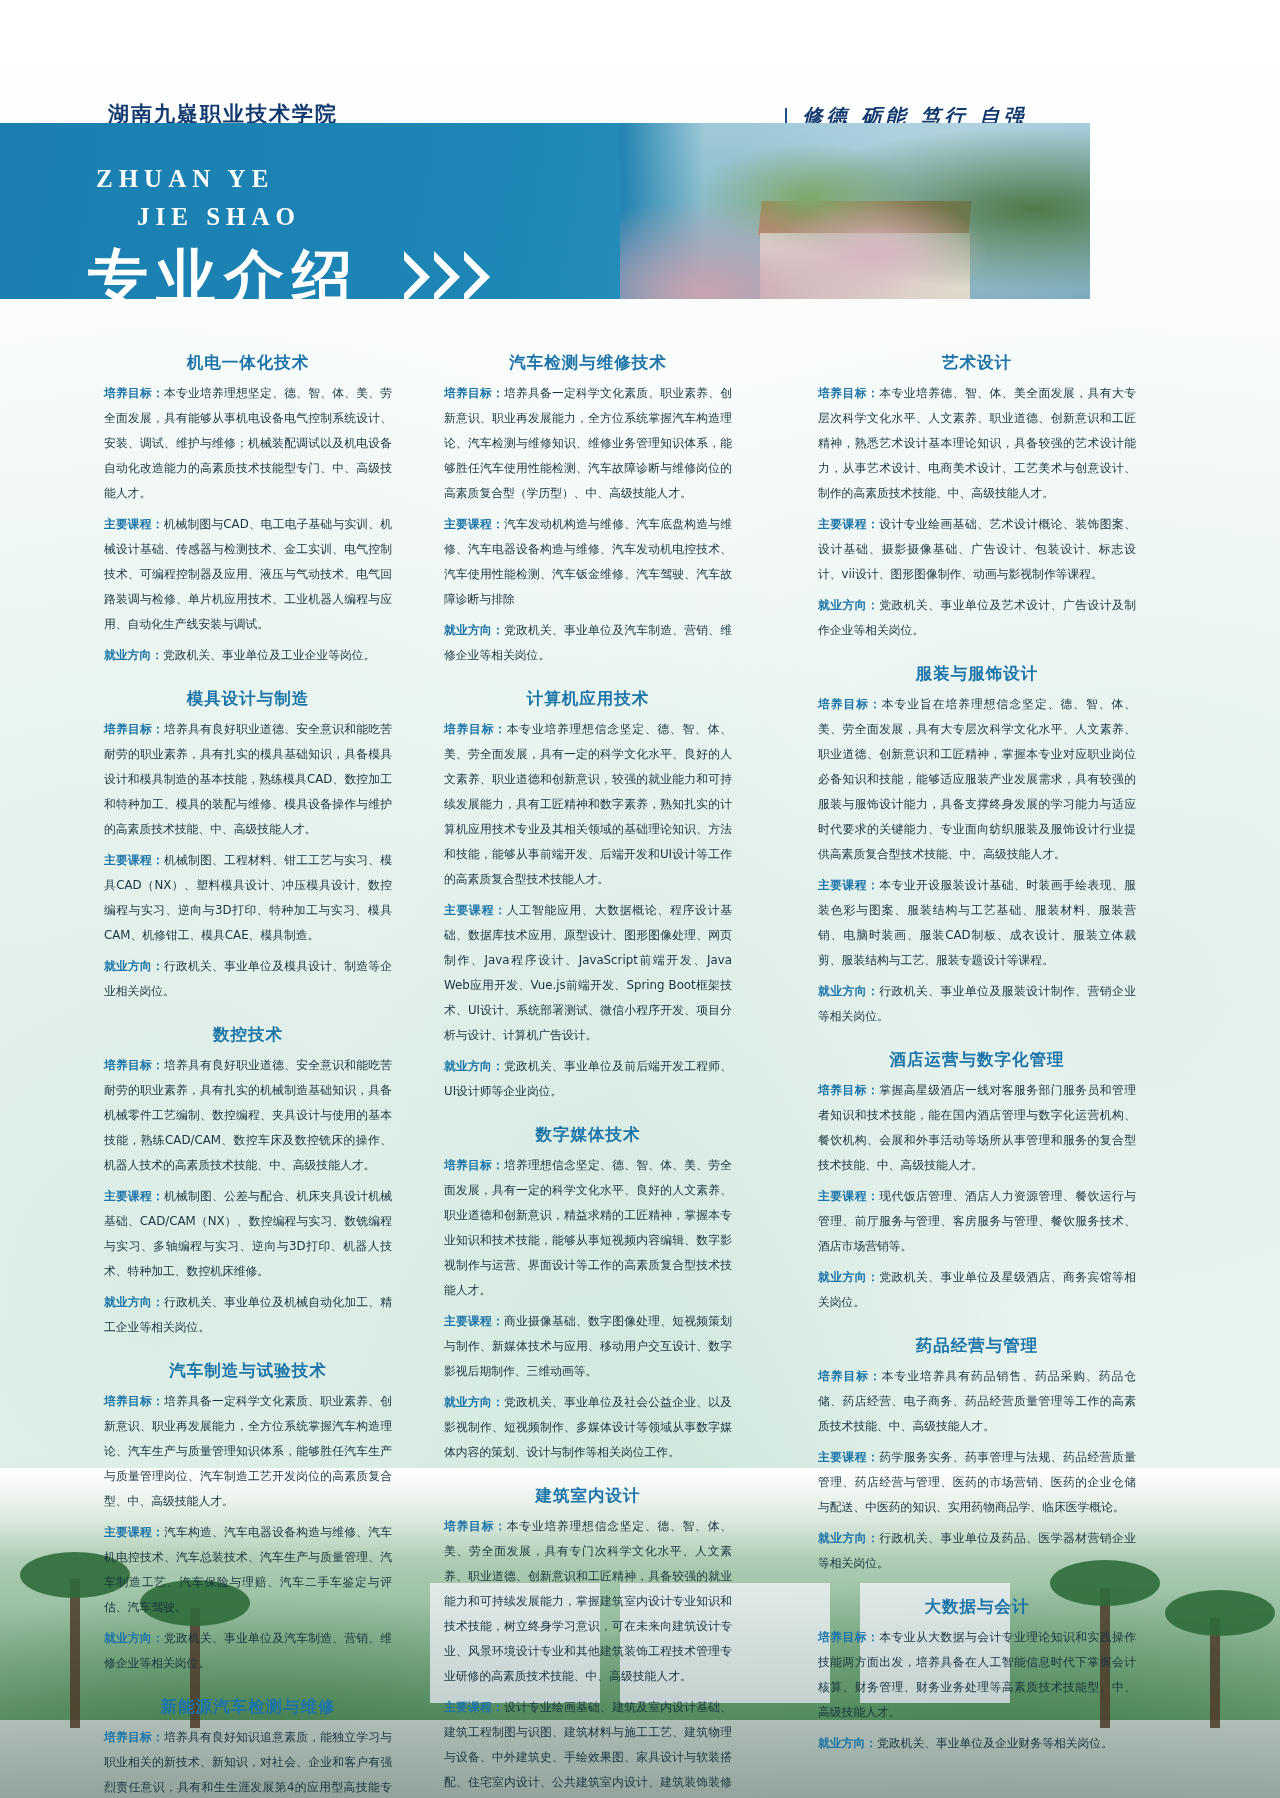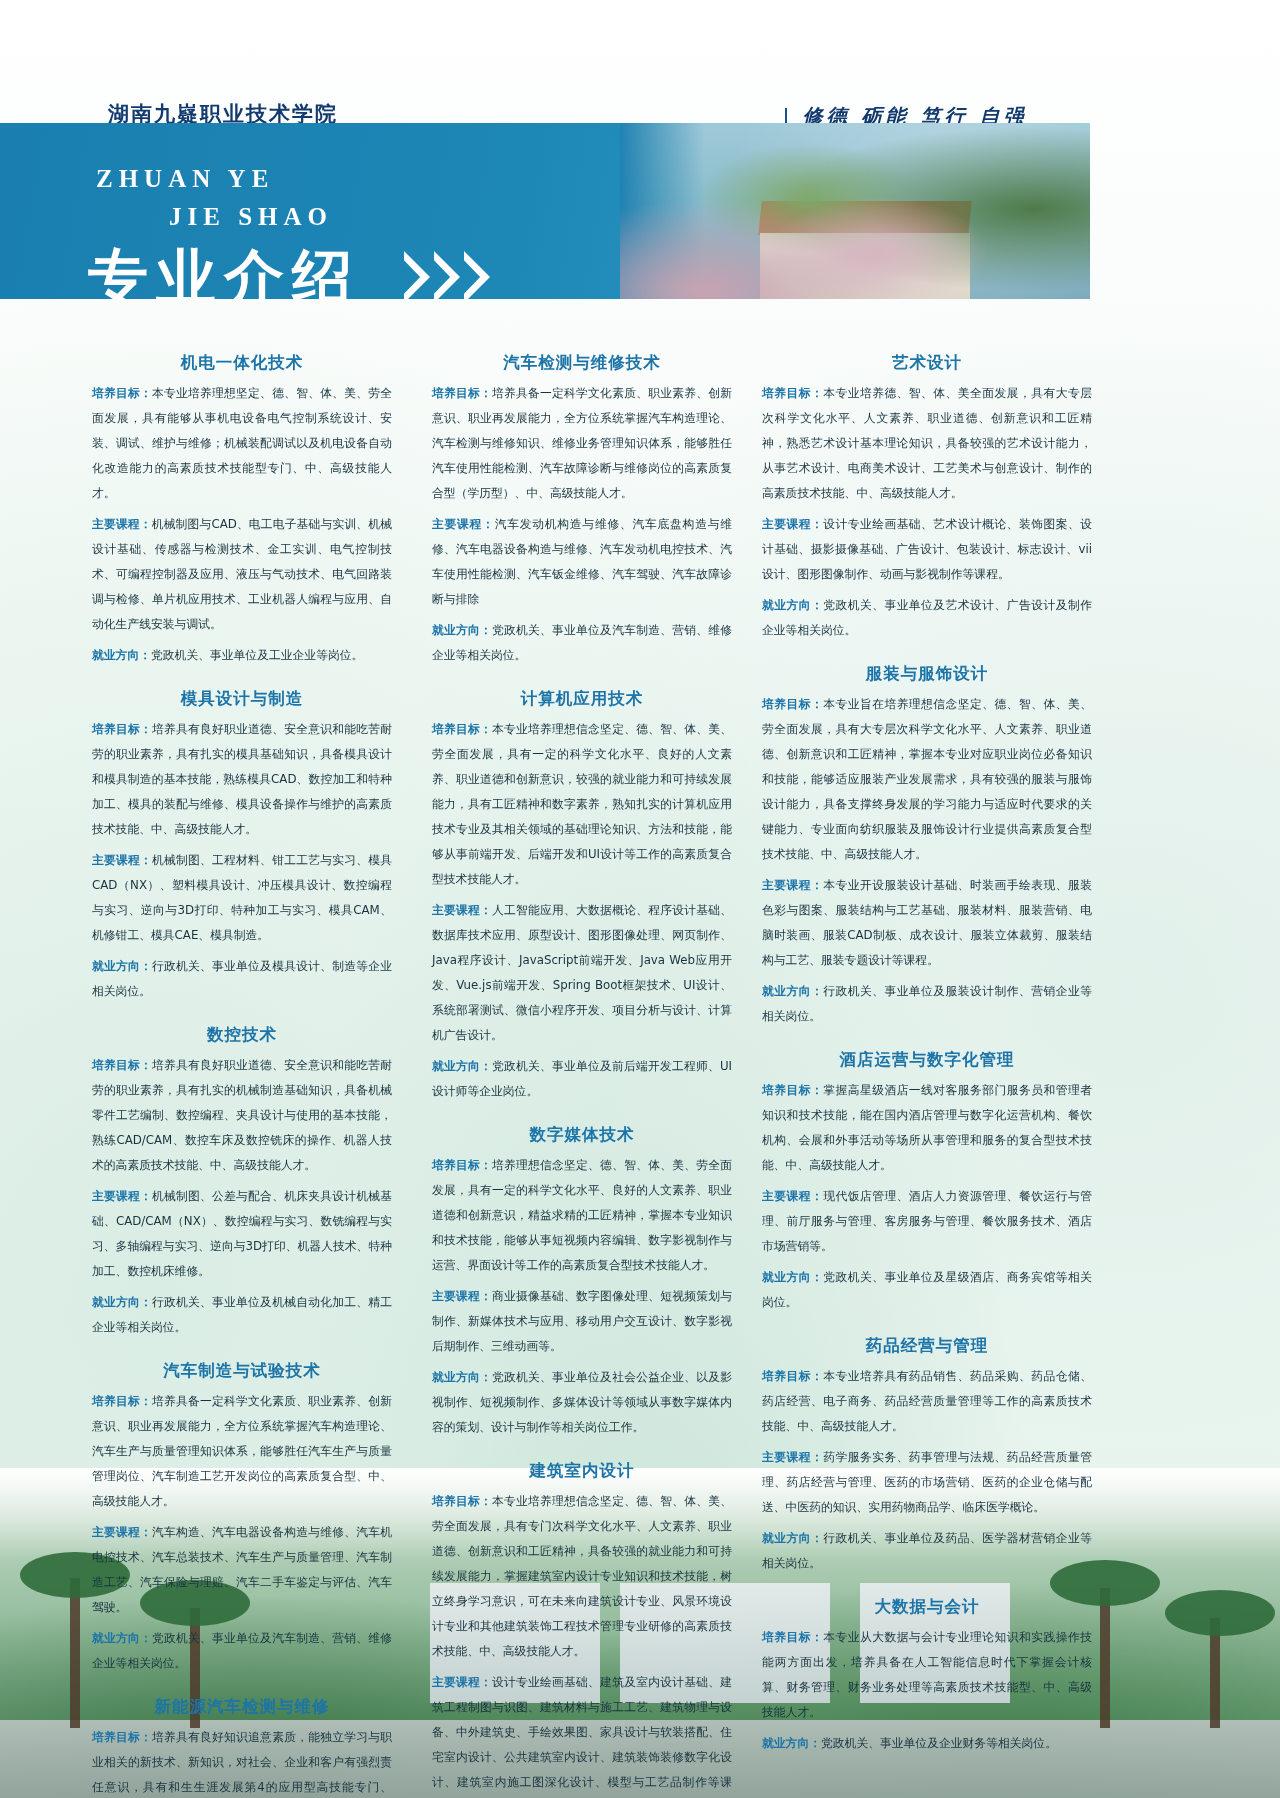--- a/index.html
+++ b/index.html
@@ -75,21 +75,21 @@
   }
   .banner .bld{
     position:absolute;right:120px;top:110px;width:210px;height:80px;
     background:linear-gradient(180deg,#f2ece0,#ded4c4);opacity:.95;
   }
   .banner .pinyin1, .banner .pinyin2{
     position:absolute;color:#fff;font-weight:bold;letter-spacing:6px;
     font-family:"Liberation Serif", serif;font-size:25px;
   }
   .banner .pinyin1{left:96px;top:42px;}
-  .banner .pinyin2{left:137px;top:80px;margin-left:32px;}
+  .banner .pinyin2{left:137px;top:80px;}
   .banner .title{
     position:absolute;left:88px;top:115px;
     color:#fff;font-weight:bold;font-size:60px;letter-spacing:8px;
     font-family:"DejaVu Sans", sans-serif;
   }
   .chev{position:absolute;left:404px;top:128px;display:flex;gap:4px;}
   .chev span{
     display:block;width:26px;height:52px;
     border-right:11px solid #ffffff;border-top:11px solid transparent;border-bottom:11px solid transparent;
     transform:skewX(0deg);
@@ -118,24 +118,24 @@
   .bottomstrip .b1{left:430px;} .bottomstrip .b2{left:620px;width:210px;}
   .bottomstrip .b3{left:860px;width:150px;}
   .palm{position:absolute;bottom:70px;width:10px;height:150px;background:#4d3b2a;opacity:.85;}
   .palmtop{position:absolute;width:110px;height:46px;border-radius:50%;background:#2f6b3a;opacity:.9;}
 
   
   .cols{
     position:absolute;left:0;top:352px;width:1280px;height:1110px;
   }
   .col{position:absolute;top:0;width:300px;}
-  .c1{left:92px;} .c2{left:432px;} .c3{left:762px;}
+  .c1{left:92px;} .c2{left:432px;} .c3{left:806px;}
   .c3{width:330px;}
 
-  .major{margin-bottom:20px;}
+  .major{margin-bottom:20px;margin-left:12px;}
   .major h3{
     margin:0 0 7px 0;
     text-align:center;
     color:#1c74a8;
     font-size:16.5px;
     font-weight:bold;
     letter-spacing:1px;
     font-family:"DejaVu Sans", sans-serif;
   }
   .para{

